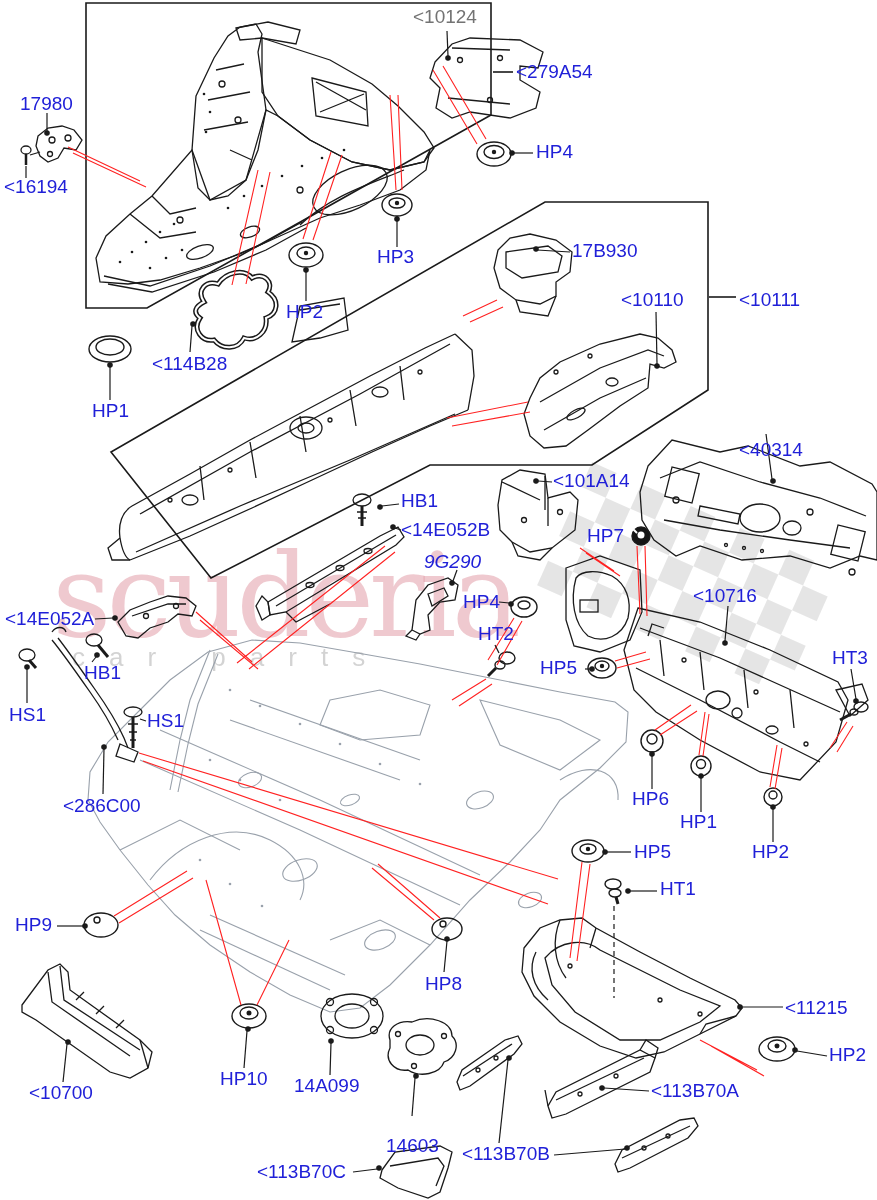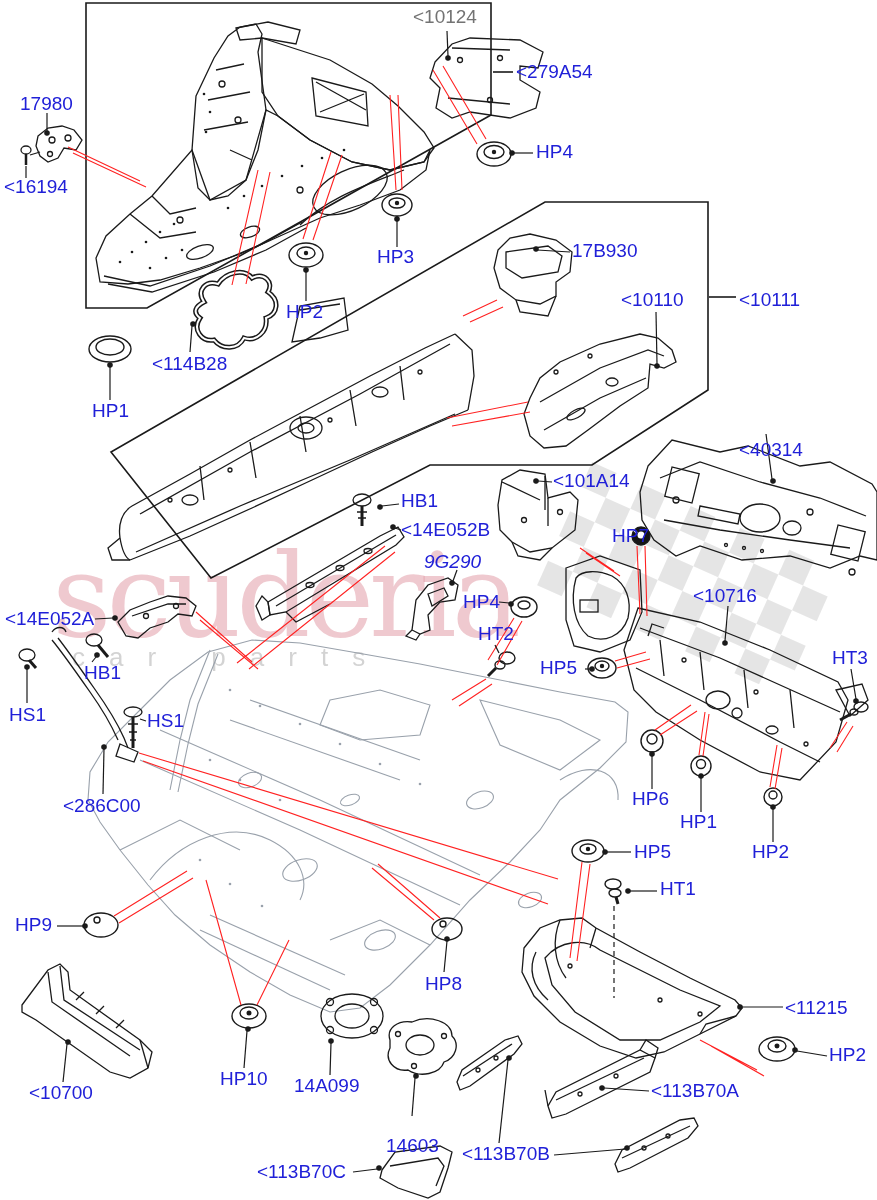--- a/index.html
+++ b/index.html
@@ -554,21 +554,21 @@
       <div class="lbl" style="left: 424px; top: 552px; color: rgb(32, 32, 216); font-style: italic;">9G290</div>
       <div class="lbl" style="left: 463px; top: 592px; color: rgb(32, 32, 216);">HP4</div>
       <div class="lbl" style="left: 5px; top: 609px; color: rgb(32, 32, 216);">&lt;14E052A</div>
       <div class="lbl" style="left: 478px; top: 624px; color: rgb(32, 32, 216);">HT2</div>
       <div class="lbl" style="left: 84px; top: 663px; color: rgb(32, 32, 216);">HB1</div>
       <div class="lbl" style="left: 540px; top: 658px; color: rgb(32, 32, 216);">HP5</div>
       <div class="lbl" style="left: 693px; top: 586px; color: rgb(32, 32, 216);">&lt;10716</div>
       <div class="lbl" style="left: 832px; top: 648px; color: rgb(32, 32, 216);">HT3</div>
       <div class="lbl" style="left: 9px; top: 705px; color: rgb(32, 32, 216);">HS1</div>
       <div class="lbl" style="left: 147px; top: 711px; color: rgb(32, 32, 216);">HS1</div>
-      <div class="lbl" style="left: 587px; top: 526px; color: rgb(32, 32, 216); margin-left: 25px;">HP7</div>
+      <div class="lbl" style="left: 587px; top: 526px; color: rgb(32, 32, 216);">HP7</div>
       <div class="lbl" style="left: 63px; top: 796px; color: rgb(32, 32, 216);">&lt;286C00</div>
       <div class="lbl" style="left: 632px; top: 789px; color: rgb(32, 32, 216);">HP6</div>
       <div class="lbl" style="left: 680px; top: 812px; color: rgb(32, 32, 216);">HP1</div>
       <div class="lbl" style="left: 752px; top: 842px; color: rgb(32, 32, 216);">HP2</div>
       <div class="lbl" style="left: 634px; top: 842px; color: rgb(32, 32, 216);">HP5</div>
       <div class="lbl" style="left: 660px; top: 879px; color: rgb(32, 32, 216);">HT1</div>
       <div class="lbl" style="left: 15px; top: 915px; color: rgb(32, 32, 216);">HP9</div>
       <div class="lbl" style="left: 425px; top: 974px; color: rgb(32, 32, 216);">HP8</div>
       <div class="lbl" style="left: 785px; top: 998px; color: rgb(32, 32, 216);">&lt;11215</div>
       <div class="lbl" style="left: 829px; top: 1045px; color: rgb(32, 32, 216);">HP2</div>

